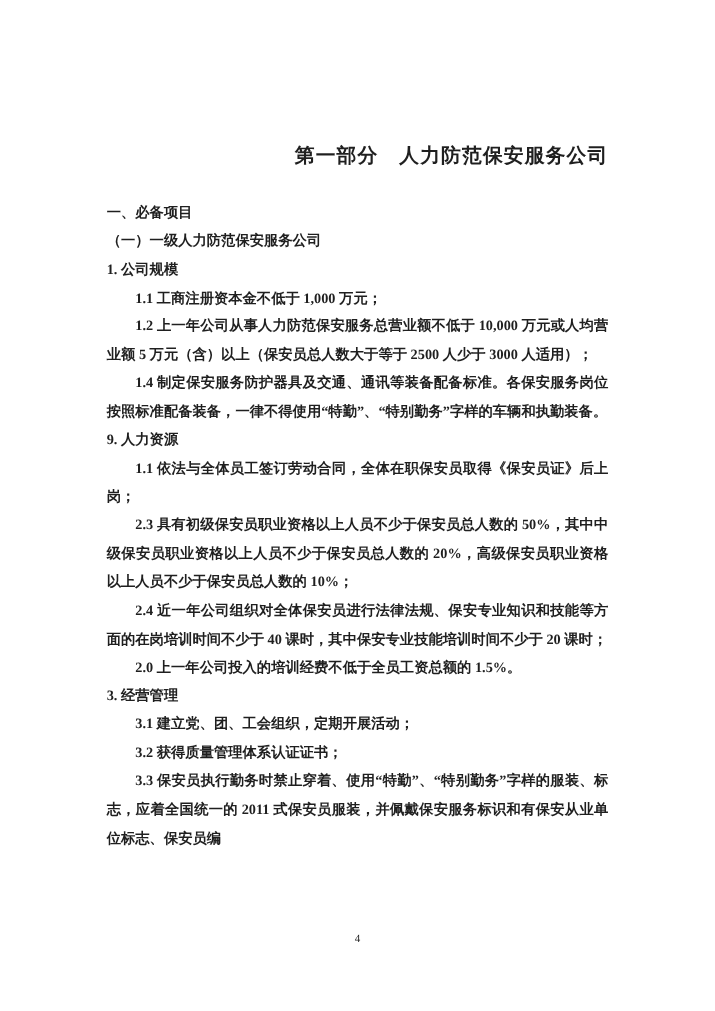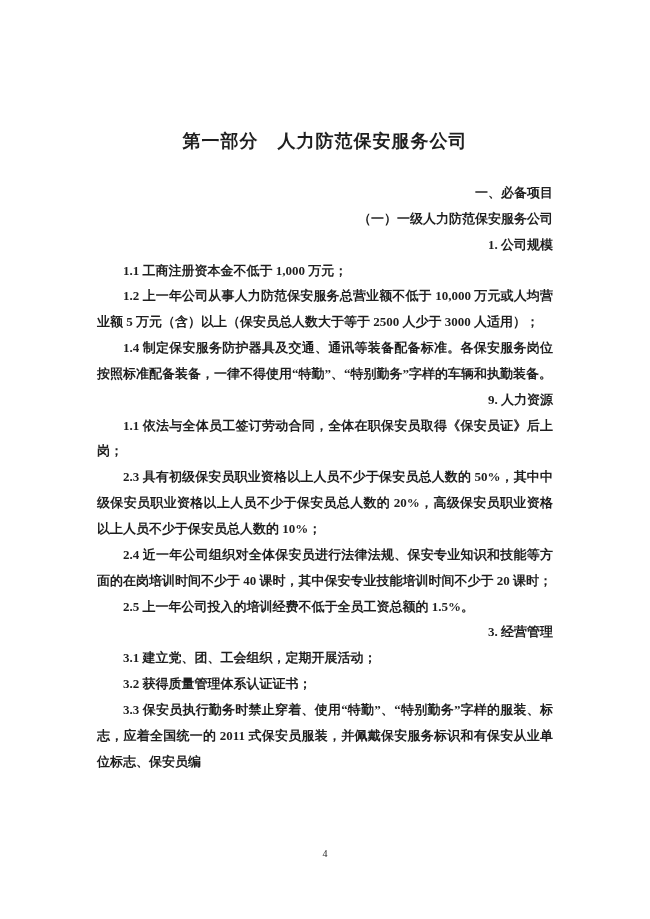--- a/index.html
+++ b/index.html
@@ -21,29 +21,29 @@
     top: 128px;
     left: 97px;
     width: 456px;
     font-size: 13px;
     line-height: 25.85px;
     text-align: justify;
   }
   .doc-title {
     font-size: 18px;
     font-weight: bold;
-    text-align: center;
+    text-align: right;
     line-height: 26px;
     margin: 0 0 26px 0;
     letter-spacing: 1px;
   }
   .heading {
     font-weight: bold;
     margin: 0;
-    text-align: right;
+    text-align: left;
   }
   .para {
     margin: 0;
     text-indent: 2em;
     font-weight: bold;
   }
   .page-number {
     position: absolute;
     top: 847px;
     left: 0;
@@ -64,21 +64,21 @@
     <div class="heading">一、必备项目</div>
     <div class="heading">（一）一级人力防范保安服务公司</div>
     <div class="heading">1. 公司规模</div>
     <div class="para">1.1 工商注册资本金不低于 1,000 万元；</div>
     <div class="para">1.2 上一年公司从事人力防范保安服务总营业额不低于 10,000 万元或人均营业额 5 万元（含）以上（保安员总人数大于等于 2500 人少于 3000 人适用）；</div>
     <div class="para">1.4 制定保安服务防护器具及交通、通讯等装备配备标准。各保安服务岗位按照标准配备装备，一律不得使用“特勤”、“特别勤务”字样的车辆和执勤装备。</div>
     <div class="heading">9. 人力资源</div>
     <div class="para">1.1 依法与全体员工签订劳动合同，全体在职保安员取得《保安员证》后上岗；</div>
     <div class="para">2.3 具有初级保安员职业资格以上人员不少于保安员总人数的 50%，其中中级保安员职业资格以上人员不少于保安员总人数的 20%，高级保安员职业资格以上人员不少于保安员总人数的 10%；</div>
     <div class="para">2.4 近一年公司组织对全体保安员进行法律法规、保安专业知识和技能等方面的在岗培训时间不少于 40 课时，其中保安专业技能培训时间不少于 20 课时；</div>
-    <div class="para">2.5 上一年公司投入的培训经费不低于全员工资总额的 1.5%。</div>
+    <div class="para">2.0 上一年公司投入的培训经费不低于全员工资总额的 1.5%。</div>
     <div class="heading">3. 经营管理</div>
     <div class="para">3.1 建立党、团、工会组织，定期开展活动；</div>
     <div class="para">3.2 获得质量管理体系认证证书；</div>
     <div class="para">3.3 保安员执行勤务时禁止穿着、使用“特勤”、“特别勤务”字样的服装、标志，应着全国统一的 2011 式保安员服装，并佩戴保安服务标识和有保安从业单位标志、保安员编</div>
   </div>
 
   <div class="page-number">4</div>
 </div>
 
 </body></html>

